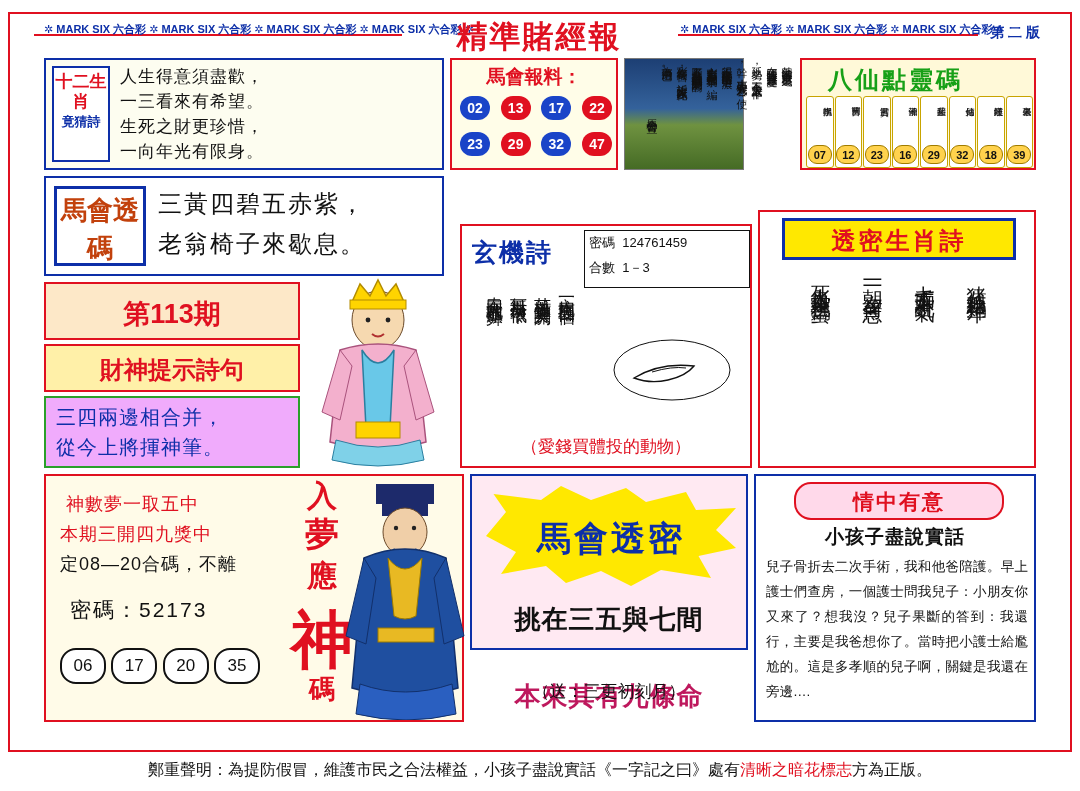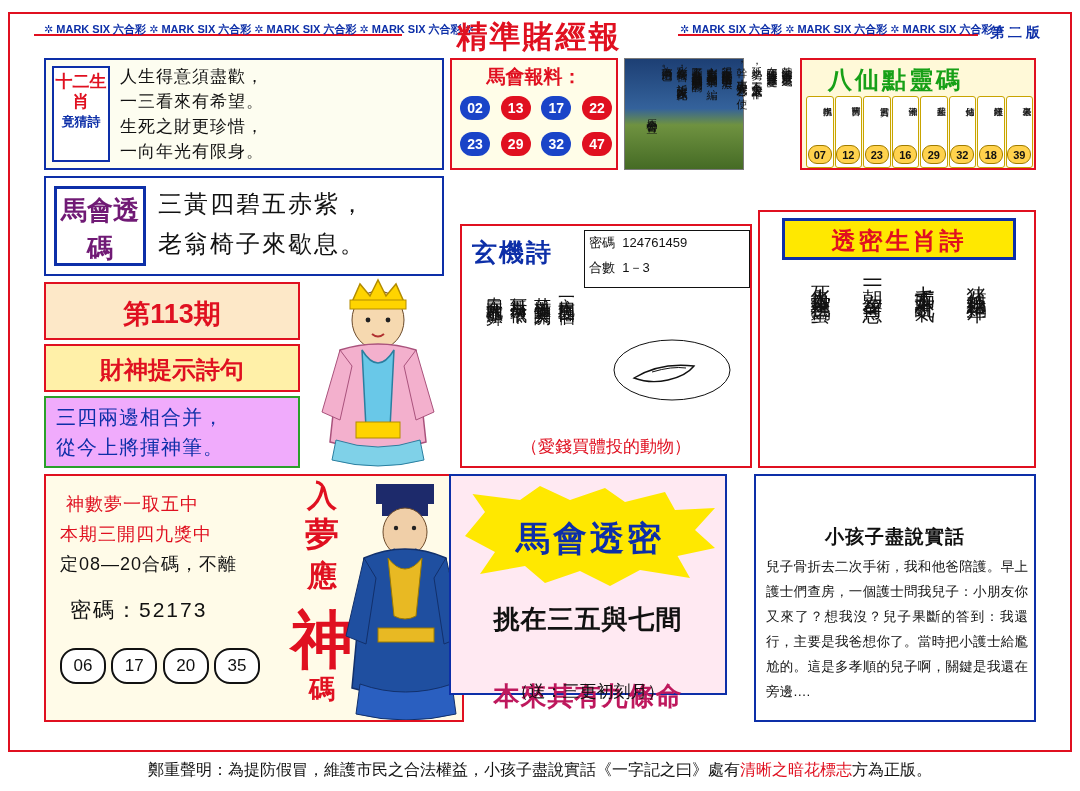--- a/index.html
+++ b/index.html
@@ -44,21 +44,21 @@
   
   #b-baxian{left:800px;top:58px;width:236px;height:112px;border:2px solid #e01020;background:#fff9d8;}
   #b-baxian .t{position:absolute;left:26px;top:4px;font-size:24px;font-weight:bold;color:#17a017;letter-spacing:3px;}
   .bx-cells{position:absolute;left:4px;top:36px;width:228px;height:72px;display:flex;}
   .bx-cell{flex:1;border:1px solid #c8a400;background:#fff;margin-right:1px;position:relative;border-radius:3px;}
   .bx-cell .nm{position:absolute;left:0;top:3px;width:100%;text-align:center;font-size:9px;color:#111;writing-mode:vertical-rl;left:50%;transform:translateX(-50%);line-height:11px;}
   .bx-cell .num{position:absolute;left:50%;transform:translateX(-50%);bottom:3px;width:22px;height:17px;border-radius:9px;background:#ffd24d;border:1px solid #a07c00;font-size:11px;font-weight:bold;color:#111;display:flex;align-items:center;justify-content:center;}
 
   
   #b-matou{left:44px;top:176px;width:400px;height:100px;border:2px solid #0d2fa8;background:#fff;}
-  #b-matou .lbl{position:absolute;left:8px;top:8px;width:92px;height:80px;border:3px solid #0d2fa8;background:#fff;color:#701a75;font-size:26px;font-weight:bold;line-height:38px;text-align:center;box-sizing:border-box;padding-top:2px;}
+  #b-matou .lbl{position:absolute;left:8px;top:8px;width:92px;height:80px;border:3px solid #0d2fa8;background:#fff;color:#c2410c;font-size:26px;font-weight:bold;line-height:38px;text-align:center;box-sizing:border-box;padding-top:2px;}
   #b-matou .p1{position:absolute;left:112px;top:10px;font-size:24px;color:#111;letter-spacing:2px;}
   #b-matou .p2{position:absolute;left:112px;top:50px;font-size:24px;color:#111;letter-spacing:2px;}
 
   
   #b-qi{left:44px;top:282px;width:256px;height:58px;border:2px solid #e01020;background:#fde8c8;}
   #b-qi .t{position:absolute;left:0;top:12px;width:100%;text-align:center;font-size:27px;font-weight:bold;color:#e01020;}
   #b-caishen{left:44px;top:344px;width:256px;height:48px;border:2px solid #e01020;background:#fff0a8;}
   #b-caishen .t{position:absolute;left:0;top:8px;width:100%;text-align:center;font-size:24px;font-weight:bold;color:#e01020;}
   #b-poem2{left:44px;top:396px;width:256px;height:72px;border:2px solid #2aa02a;background:#f0abfc;}
   #b-poem2 .l{position:absolute;left:10px;font-size:20px;color:#0d2fa8;letter-spacing:1px;}
@@ -88,21 +88,21 @@
   #b-shenshu .l2{position:absolute;left:14px;top:46px;font-size:18px;color:#e01020;letter-spacing:1px;}
   #b-shenshu .l3{position:absolute;left:14px;top:76px;font-size:18px;color:#111;letter-spacing:1px;}
   #b-shenshu .l4{position:absolute;left:24px;top:120px;font-size:21px;color:#111;letter-spacing:2px;}
   #b-shenshu .nums{position:absolute;left:14px;top:172px;width:200px;display:flex;justify-content:space-between;}
   #b-shenshu .nball{width:42px;height:32px;border:2px solid #111;border-radius:16px;font-size:17px;display:flex;align-items:center;justify-content:center;background:#fff;color:#111;}
   .rumeng{position:absolute;left:290px;top:476px;width:70px;height:240px;}
   .rumeng .ch{position:absolute;left:0;width:64px;text-align:center;color:#e01020;font-weight:bold;}
   .immortal{position:absolute;left:330px;top:478px;width:150px;height:242px;}
 
   
-  #b-toumi{left:449px;top:474px;width:278px;height:221px;border:2px solid #0d2fa8;background:#ffe9f2;}
+  #b-toumi{left:470px;top:474px;width:278px;height:176px;border:2px solid #0d2fa8;background:#ffe9f2;}
   .starburst{position:absolute;left:14px;top:10px;width:250px;height:100px;}
   .starburst .core{position:absolute;left:0;top:0;width:250px;height:100px;background:#ffe800;clip-path:polygon(0% 50%,8% 26%,3% 8%,22% 14%,30% 0%,42% 14%,56% 2%,64% 16%,80% 6%,84% 24%,100% 22%,92% 44%,100% 62%,85% 70%,90% 92%,70% 84%,58% 100%,46% 85%,32% 97%,24% 80%,6% 88%,12% 66%);}
   .starburst .txt{position:absolute;left:0;top:30px;width:100%;text-align:center;font-size:34px;font-weight:bold;color:#0d2fa8;letter-spacing:3px;}
   #b-toumi .l1{position:absolute;left:0;top:126px;width:100%;text-align:center;font-size:26px;font-weight:bold;color:#111;letter-spacing:1px;}
   #b-toumi .l2{position:absolute;left:0;top:162px;width:100%;text-align:center;font-size:26px;font-weight:bold;color:#be185d;letter-spacing:1px;margin-top:41px;}
   #b-toumi .l3{position:absolute;left:0;top:204px;width:100%;text-align:center;font-size:17px;color:#111;}
 
   
   #b-qing{left:754px;top:474px;width:282px;height:248px;border:2px solid #0d2fa8;background:#fff;}
   #b-qing .oval{position:absolute;left:38px;top:6px;width:206px;height:34px;border:2px solid #e01020;border-radius:17px;background:#ffd9ea;}
@@ -328,20 +328,23 @@
     <div class="starburst">
       <div class="core"></div>
       <div class="txt">馬會透密</div>
     </div>
     <div class="l1">挑在三五與七間</div>
     <div class="l2">本來其有九條命</div>
     <div class="l3">（送：三更初刻月）</div>
   </div>
 
   <div class="box" id="b-qing">
+    <div class="oval">
+        <span>情中有意</span>
+      </div>
     <div class="sub">小孩子盡說實話</div>
     <div class="body">兒子骨折去二次手術，我和他爸陪護。早上護士們查房，一個護士問我兒子：小朋友你又來了？想我沒？兒子果斷的答到：我還行，主要是我爸想你了。當時把小護士給尷尬的。這是多孝順的兒子啊，關鍵是我還在旁邊….</div>
   </div>
 
   <div class="footer">
     <span>鄭重聲明：為提防假冒，維護市民之合法權益，小孩子盡說實話《一字記之曰》處有</span>
       <span class="hl">清晰之暗花標志</span>
       <span>方為正版。</span>
   </div>
 

